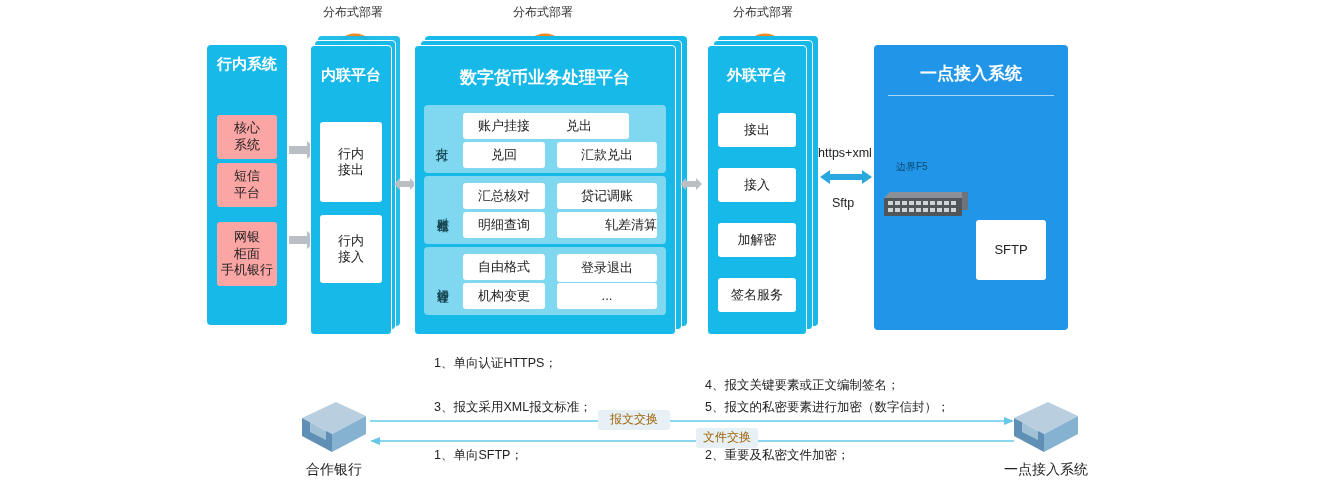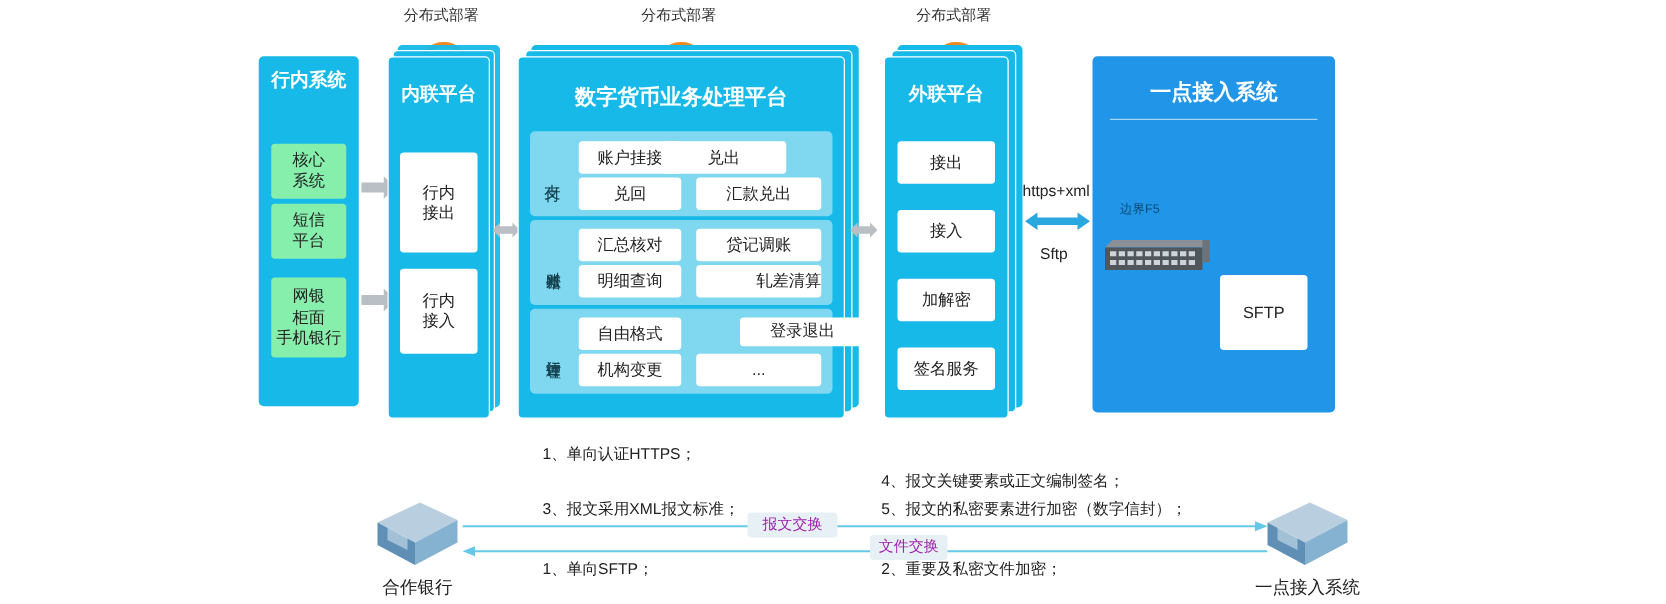--- a/index.html
+++ b/index.html
@@ -7,22 +7,22 @@
   .canvas{position:relative;width:1333px;height:483px;}
   .abs{position:absolute;box-sizing:border-box;}
 
   
   .panel{background:#16b9e8;border-radius:4px;}
   .panel-title{color:#fff;text-align:center;font-size:17px;font-weight:bold;}
   .panel-title.small{font-size:15px;}
 
   
   .wbox{background:#ffffff;border-radius:3px;display:flex;align-items:center;justify-content:center;text-align:center;color:#222;font-size:13px;line-height:1.25;}
-  .lbox{background:#86efac;border-radius:3px;display:flex;align-items:center;justify-content:center;color:#222;font-size:13px;line-height:1.3;}
-  .gbox{background:#e9f6fb;border-radius:3px;display:flex;align-items:center;justify-content:center;text-align:center;color:#a21caf;font-size:13px;line-height:1.3;}
+  .lbox{background:#fca5a5;border-radius:3px;display:flex;align-items:center;justify-content:center;color:#222;font-size:13px;line-height:1.3;}
+  .gbox{background:#e9f6fb;border-radius:3px;display:flex;align-items:center;justify-content:center;text-align:center;color:#a16207;font-size:13px;line-height:1.3;}
 
   .group{background:#7fd8f0;border-radius:4px;}
   .grouplabel{color:#14414e;font-size:13px;line-height:1.15;text-align:center;display:flex;align-items:center;justify-content:center;}
 
   .label-top{font-size:12px;color:#333;text-align:center;}
   .note{font-size:12.5px;color:#222;white-space:nowrap;}
   .caption{font-size:14px;color:#222;text-align:center;}
 
   .stack-shadow{background:#16b9e8;border-radius:4px;}
 </style>
@@ -112,21 +112,21 @@
   <div class="abs wbox" style="left:463px;top:183px;width:82px;height:26px;">汇总核对</div>
   <div class="abs wbox" style="left:557px;top:183px;width:100px;height:26px;">贷记调账</div>
   <div class="abs wbox" style="left:463px;top:212px;width:82px;height:26px;">明细查询</div>
   <div class="abs wbox" style="left:557px;top:212px;width:100px;height:26px;padding-left:48px;">轧差清算</div>
 
   <div class="abs group" style="left:424px;top:247px;width:242px;height:68px;"></div>
   <div class="abs grouplabel" style="left:426px;top:251px;width:32px;height:60px;">
     <span style="writing-mode:vertical-rl;letter-spacing:1px;font-size:12px;">运行管理</span>
   </div>
   <div class="abs wbox" style="left:463px;top:254px;width:82px;height:26px;">自由格式</div>
-  <div class="abs wbox" style="left:557px;top:254px;width:100px;height:23px;margin-left:35px;">登录退出</div>
+  <div class="abs wbox" style="left:557px;top:254px;width:100px;height:28px;">登录退出</div>
   <div class="abs wbox" style="left:463px;top:283px;width:82px;height:26px;">机构变更</div>
   <div class="abs wbox" style="left:557px;top:283px;width:100px;height:26px;">...</div>
 
   <svg class="abs" style="left:680px;top:175px;width:22px;height:18px;" viewBox="0 0 22 18">
     <polygon points="0,9 6,3 6,6 16,6 16,3 22,9 16,15 16,12 6,12 6,15" fill="#b9bfc4"></polygon>
   </svg>
 
   <div class="abs stack-shadow" style="left:718px;top:36px;width:100px;height:290px;"></div>
   <div class="abs stack-shadow" style="left:713px;top:40px;width:100px;height:290px;border:1px solid #ffffff;"></div>
   <div class="abs panel" style="left:707px;top:45px;width:100px;height:290px;border:1px solid #ffffff;"></div>

